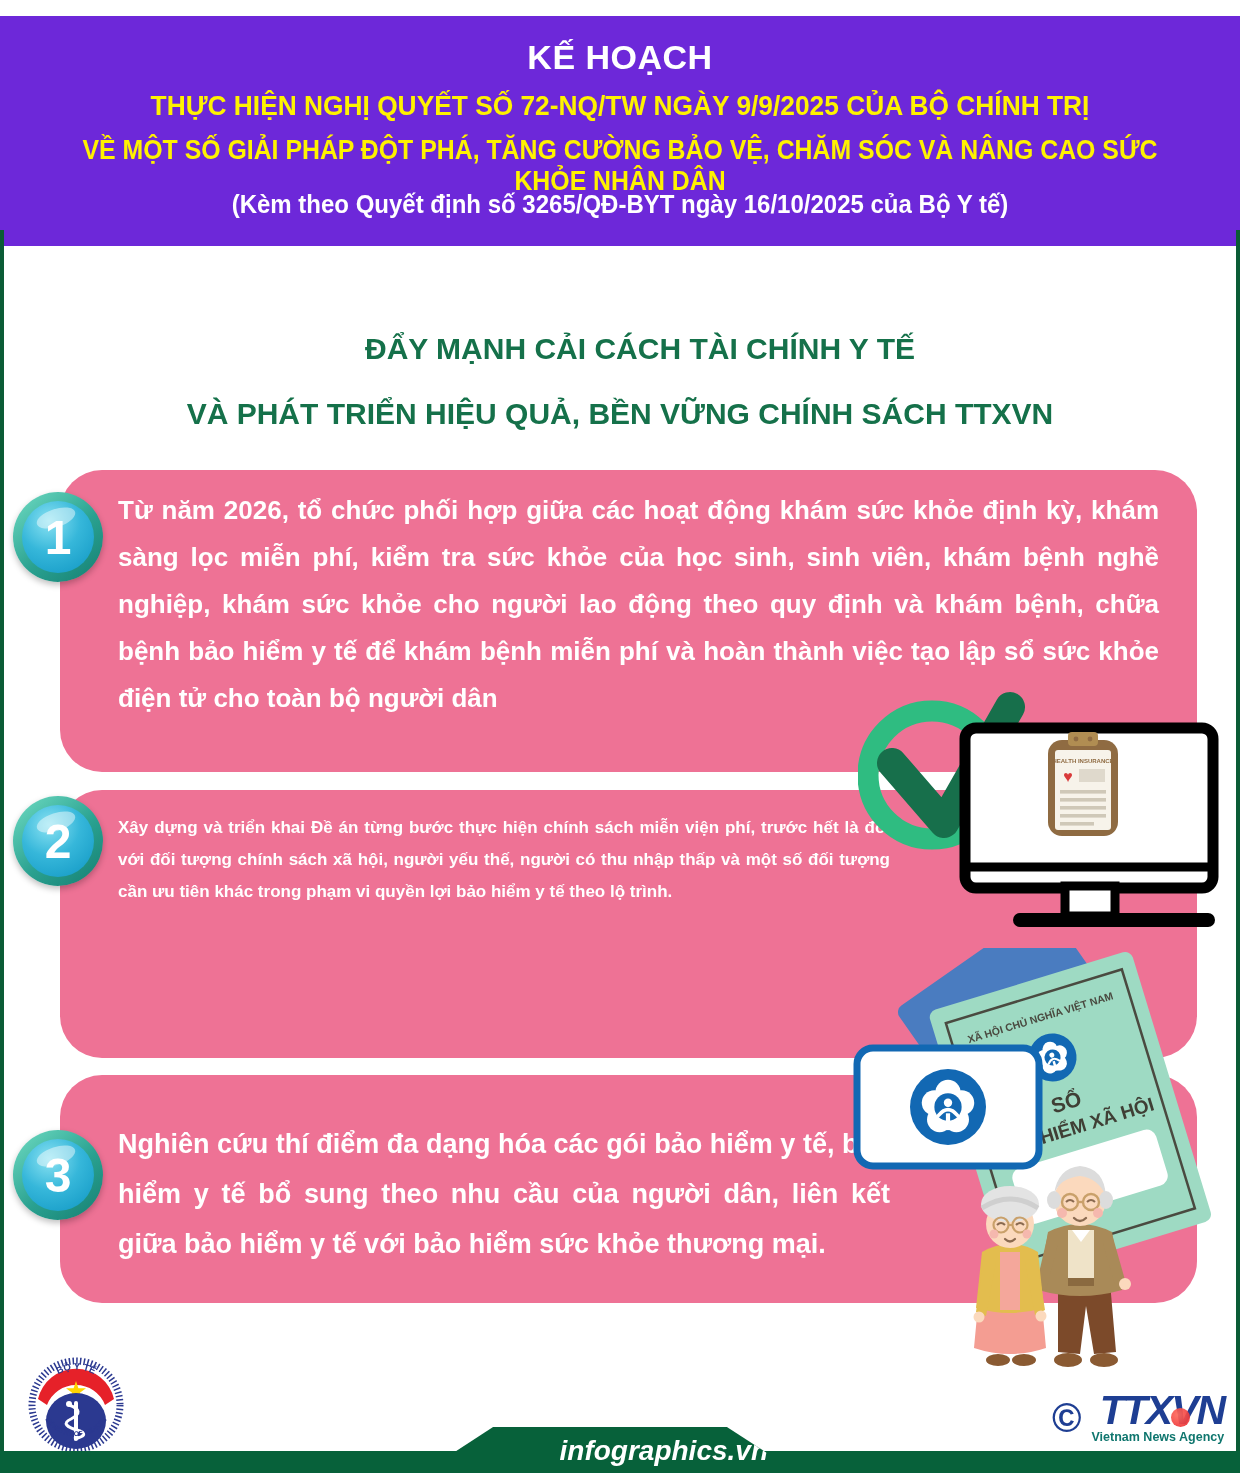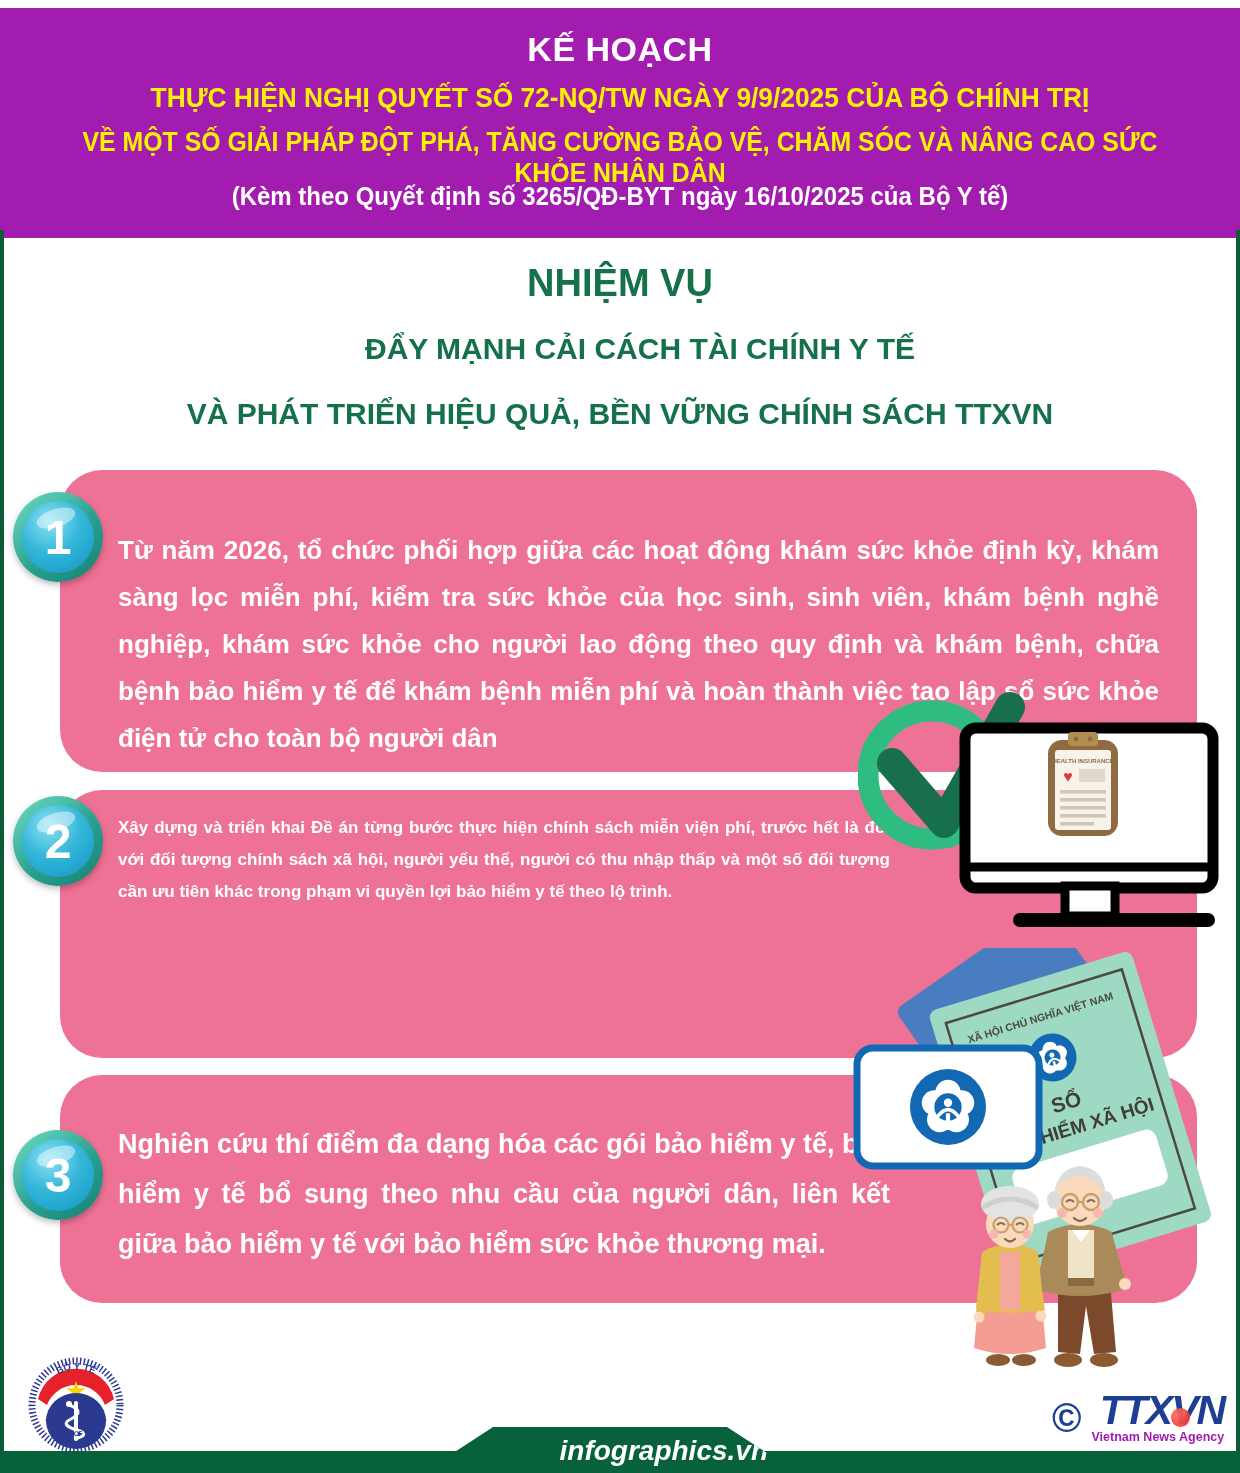--- a/index.html
+++ b/index.html
@@ -1,20 +1,20 @@
 <!DOCTYPE html>
 <html><head>
 <meta charset="utf-8">
 <style>
   html,body{margin:0;padding:0;}
   body{font-family:"Liberation Sans",sans-serif;}
   .page{position:relative;width:1240px;height:1473px;background:#ffffff;overflow:hidden;}
 
   
-  .header{position:absolute;left:0;top:8px;width:1240px;height:230px;background:#a21caf;z-index:1;}
+  .header{position:absolute;left:0;top:16px;width:1240px;height:230px;background:#6d28d9;z-index:1;}
   .header .t{position:absolute;left:0;width:1240px;text-align:center;font-weight:bold;}
   .h-title{top:22px;font-size:34px;color:#ffffff;letter-spacing:.5px;}
   .h-line1{top:74px;font-size:28px;color:#fff200;transform:scaleX(.94);transform-origin:center;}
   .h-line2{top:119px;font-size:27px;color:#fff200;transform:scaleX(.92);transform-origin:center;}
   .h-sub{top:174px;font-size:25px;color:#ffffff;font-weight:600;transform:scaleX(.96);transform-origin:center;}
 
   
   .frame{position:absolute;left:0;right:0;top:230px;bottom:0;border-left:4px solid #0b5c36;border-right:4px solid #0b5c36;border-bottom:4px solid #0b5c36;z-index:5;pointer-events:none;}
 
   
@@ -22,21 +22,21 @@
   .s-title{top:262px;font-size:38px;}
   .s-sub1{top:332px;font-size:30px;padding-left:20px;}
   .s-sub2{top:397px;font-size:30px;}
 
   
   .task-box{position:absolute;left:60px;width:1137px;background:#ee7295;border-radius:42px;z-index:1;}
   .box1{top:470px;height:302px;}
   .box2{top:790px;height:268px;}
   .box3{top:1075px;height:228px;}
   .task-box p{margin:0;color:#ffffff;font-weight:bold;text-align:justify;}
-  .box1 p{padding:17px 38px 0 58px;font-size:26px;line-height:47px;margin-top:40px;}
+  .box1 p{padding:17px 38px 0 58px;font-size:26px;line-height:47px;}
   .box2 p{padding:22px 0 0 58px;width:772px;font-size:17px;line-height:32px;}
   .box3 p{padding:44px 0 0 58px;width:772px;font-size:27px;line-height:50px;}
 
   
   .badge{position:absolute;left:13px;width:90px;height:90px;border-radius:50%;
          background:linear-gradient(140deg,#66d4bc 8%,#2aa190 55%,#157f72 100%);
          box-shadow:0 3px 6px rgba(0,0,0,.25);z-index:2;}
   .badge .inner{position:absolute;left:9px;top:9px;right:9px;bottom:9px;border-radius:50%;
          background:radial-gradient(circle at 38% 28%,#8ae2f2 0%,#36b7da 45%,#0e95c2 100%);
          display:flex;align-items:center;justify-content:center;}
@@ -50,42 +50,41 @@
   .art-couple{z-index:4;}
 
   
   .moh{position:absolute;left:28px;top:1353px;z-index:4;}
   .ttx{position:absolute;left:1052px;top:1392px;width:186px;display:flex;align-items:center;gap:10px;z-index:4;}
   .ttx-c{font-size:40px;font-weight:bold;color:#1e3e93;line-height:1;}
   .ttx-col{display:flex;flex-direction:column;align-items:flex-end;}
   .ttx-acronym{position:relative;font-size:41px;font-weight:bold;color:#1e3e93;letter-spacing:-2px;line-height:.9;font-style:italic;}
   .ttx-globe{position:absolute;right:34px;bottom:2px;width:19px;height:19px;border-radius:50%;
              background:radial-gradient(circle at 35% 35%,#ff6b5e,#e8262d);opacity:.92;}
-  .ttx-name{font-size:12.5px;font-weight:bold;color:#a21caf;margin-top:1px;}
+  .ttx-name{font-size:12.5px;font-weight:bold;color:#0f766e;margin-top:1px;}
 
   
   .footer-bar{position:absolute;left:0;right:0;bottom:0;height:22px;background:#07613a;z-index:6;}
   .footer-tab{position:absolute;left:452px;bottom:0;width:316px;height:46px;background:#07613a;z-index:6;
               clip-path:polygon(0 100%,0 58%,13% 0,87% 0,100% 58%,100% 100%);}
   .footer-tab span{display:block;width:100%;text-align:right;padding-top:8px;
               font-style:italic;font-size:28px;color:#ffffff;font-weight:700;}
 </style>
 </head>
 <body>
 
 <div class="page">
 
   <div class="header">
     <div class="t h-title">KẾ HOẠCH</div>
     <div class="t h-line1">THỰC HIỆN NGHỊ QUYẾT SỐ 72-NQ/TW NGÀY 9/9/2025 CỦA BỘ CHÍNH TRỊ</div>
     <div class="t h-line2">VỀ MỘT SỐ GIẢI PHÁP ĐỘT PHÁ, TĂNG CƯỜNG BẢO VỆ, CHĂM SÓC VÀ NÂNG CAO SỨC KHỎE NHÂN DÂN</div>
     <div class="t h-sub">(Kèm theo Quyết định số 3265/QĐ-BYT ngày 16/10/2025 của Bộ Y tế)</div>
   </div>
 
-  <div class="sec s-title">NHIỆM VỤ</div>
   <div class="sec s-sub1">ĐẨY MẠNH CẢI CÁCH TÀI CHÍNH Y TẾ</div>
   <div class="sec s-sub2">VÀ PHÁT TRIỂN HIỆU QUẢ, BỀN VỮNG CHÍNH SÁCH TTXVN</div>
 
   <div class="task-box box1">
     <p>Từ năm 2026, tổ chức phối hợp giữa các hoạt động khám sức khỏe định kỳ, khám sàng lọc miễn phí, kiểm tra sức khỏe của học sinh, sinh viên, khám bệnh nghề nghiệp, khám sức khỏe cho người lao động theo quy định và khám bệnh, chữa bệnh bảo hiểm y tế để khám bệnh miễn phí và hoàn thành việc tạo lập sổ sức khỏe điện tử cho toàn bộ người dân</p>
   </div>
   <div class="task-box box2">
     <p>Xây dựng và triển khai Đề án từng bước thực hiện chính sách miễn viện phí, trước hết là đối với đối tượng chính sách xã hội, người yếu thế, người có thu nhập thấp và một số đối tượng cần ưu tiên khác trong phạm vi quyền lợi bảo hiểm y tế theo lộ trình.</p>
   </div>
   <div class="task-box box3">

